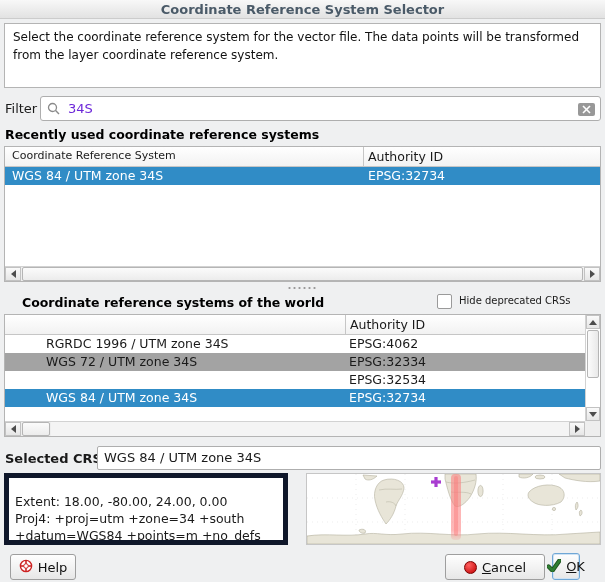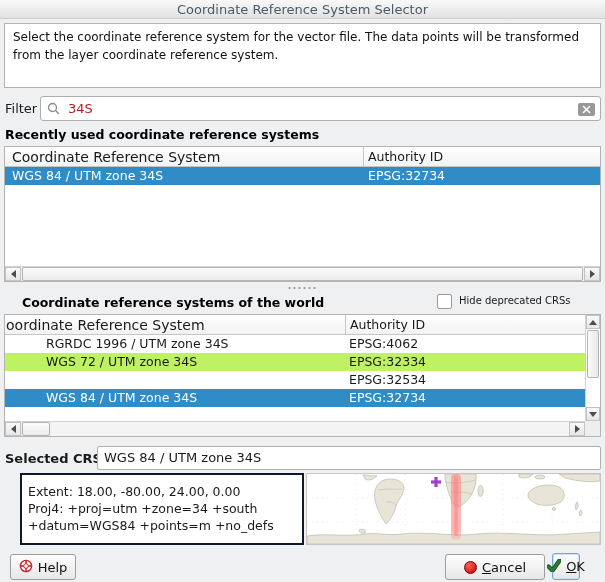--- a/index.html
+++ b/index.html
@@ -9,56 +9,56 @@
     --zone:#fb7b7b;
     --marker:#a93dd1;
     --ok_green:#2e7d32;
     --cancel_red:#d40000;
     --help_red:#cc2222;
   }
   *{margin:0;padding:0;box-sizing:border-box}
   body{background:#fff;font-family:"DejaVu Sans",sans-serif}
   #dialog{position:relative;width:605px;height:582px;background:#eff0f1;color:#1a1a1a;font-size:12px;overflow:hidden}
 
-  .titlebar{position:absolute;left:0;top:0;width:100%;height:19px;background:linear-gradient(#f8f8f8,#e2e2e2);border-bottom:1px solid #cccccc;text-align:center;line-height:19px;font-weight:normal;font-size:13px;color:var(--title_text)}
+  .titlebar{position:absolute;left:0;top:0;width:100%;height:19px;background:linear-gradient(#f8f8f8,#e2e2e2);border-bottom:1px solid #cccccc;text-align:center;line-height:19px;font-weight:bold;font-size:13px;color:var(--title_text)}
 
   .msgframe{position:absolute;left:4px;top:23px;width:597px;height:65px;background:#ffffff;border:1px solid #b4b4b4;padding:4px 8px;font-size:12px;line-height:1.5;color:#111}
 
   .filter-label{position:absolute;left:5px;top:101px;font-size:13px}
   .filter-input{position:absolute;left:40px;top:96px;width:561px;height:25px;background:#fff;border:1px solid #aeaeae;border-radius:3px}
   .filter-input .magnifier{position:absolute;left:6px;top:5px}
-  .filter-value{position:absolute;left:27px;top:4px;font-size:13px;color:#b91c1c}
+  .filter-value{position:absolute;left:27px;top:4px;font-size:13px;color:#6d28d9}
   .clear-btn{position:absolute;right:5px;top:6px;width:17px;height:13px;background:#989898;border-radius:2px;display:flex;align-items:center;justify-content:center}
 
   .section-h{position:absolute;font-weight:bold;font-size:12.5px;color:#000}
   .h-recent{left:5px;top:127px}
   .h-world{left:22px;top:295px}
 
   .table{position:absolute;background:#fff;border:1px solid #b4b4b4}
   .t-recent{left:4px;top:146px;width:597px;height:136px}
   .t-world{left:4px;top:314px;width:597px;height:123px}
 
   .thead{position:absolute;left:0;top:0;right:0;height:20px;background:linear-gradient(#ffffff,#f2f2f2);border-bottom:1px solid #c6c6c6;overflow:hidden}
-  .thead .c1{position:absolute;top:2px;font-size:14px;white-space:nowrap}
+  .thead .c1{position:absolute;top:2px;font-size:11px;white-space:nowrap}
   .thead .c2{position:absolute;top:2px;font-size:12.5px;white-space:nowrap}
   .t-recent .thead .c1{left:7px}
   .t-recent .thead .c2{left:363px}
   .t-recent .thead .divider{position:absolute;left:358px;top:0;width:1px;height:20px;background:#c6c6c6}
   .t-world .thead .c1{left:1px}
   .t-world .thead .c2{left:345px}
   .t-world .thead .divider{position:absolute;left:340px;top:0;width:1px;height:20px;background:#c6c6c6}
 
   .trow{position:absolute;left:0;right:0;height:18px;font-size:12.5px;line-height:18px;white-space:nowrap}
   .trow .name{position:absolute;left:7px}
   .trow .auth{position:absolute;left:363px}
   .t-world .trow{right:15px}
   .t-world .trow .name{left:41px}
   .t-world .trow .auth{left:344px}
   .trow.sel{background:var(--selection);color:#fff}
-  .trow.alt{background:#bef264}
+  .trow.alt{background:#a3a3a3}
 
   
   .hscroll{position:absolute;left:0;right:0;bottom:0;height:15px;background:#eeeeee;border-top:1px solid #d2d2d2;display:flex}
   .sbtn{width:16px;height:100%;background:linear-gradient(#fafafa,#e6e6e6);border:1px solid #c2c2c2;display:flex;align-items:center;justify-content:center;flex:none}
   .hthumb{flex:1;background:linear-gradient(#fbfbfb,#ececec);border:1px solid #b5b5b5;border-radius:2px;margin:0 1px}
   .t-world .hscroll .hthumb{flex:none;width:28px}
   .t-world .hscroll .htrack{flex:1;background:#f4f4f4}
   .vscroll{position:absolute;right:0;top:0;width:15px;bottom:15px;background:#ffffff;border-left:1px solid #d2d2d2;display:flex;flex-direction:column}
   .vscroll .sbtn{width:100%;height:14px}
   .vthumb{height:48px;background:linear-gradient(90deg,#fbfbfb,#e9e9e9);border:1px solid #b5b5b5;border-radius:2px;margin:1px}
@@ -72,21 +72,21 @@
   .arr-d{border-left:4px solid transparent;border-right:4px solid transparent;border-top:5px solid #4d4d4d}
 
   .splitter{position:absolute;left:287px;top:286px;width:31px;height:4px;background-image:radial-gradient(circle,#9a9a9a 1px,transparent 1.2px);background-size:5px 4px;background-repeat:repeat-x}
 
   .checkbox{position:absolute;left:437px;top:294px;width:15px;height:15px;background:#fff;border:1px solid #9a9a9a;border-radius:2px}
   .checkbox-label{position:absolute;left:459px;top:295px;font-size:10px}
 
   .selcrs-label{position:absolute;left:5px;top:451px;font-weight:bold;font-size:13px}
   .selcrs-input{position:absolute;left:97px;top:446px;width:504px;height:24px;background:#fff;border:1px solid #aeaeae;border-radius:2px;font-size:13px;line-height:22px;padding-left:6px;white-space:nowrap;overflow:hidden}
 
-  .details{position:absolute;left:20px;top:473px;width:284px;height:72px;background:#fff;border:2px solid #0f172a;padding:9px 6px;font-size:12.5px;line-height:1.35;overflow:hidden}
+  .details{position:absolute;left:4px;top:473px;width:284px;height:72px;background:#fff;border:5px solid #0f172a;padding:16px 6px;font-size:12.5px;line-height:1.35;overflow:hidden}
 
   .mapbox{position:absolute;left:306px;top:473px;width:295px;height:72px;background:#fff;border:1px solid #c6c6c6;overflow:hidden}
   .land{fill:var(--land);stroke:#b3b09e;stroke-width:0.6}
   .border-line{fill:none;stroke:#b3b09e;stroke-width:0.5}
   .grid{stroke:#d9d9d9;stroke-width:0.5;stroke-dasharray:1,4}
 
   .btn{position:absolute;display:flex;align-items:center;justify-content:center;gap:5px;background:linear-gradient(#fefefe,#e7e7e7);border:1px solid #9e9e9e;border-radius:3px;font-size:13px;color:#111}
   .btn-help{left:10px;top:554px;width:66px;height:26px}
   .btn-cancel{left:445px;top:554px;width:100px;height:26px}
   .btn-ok{left:552px;top:553px;width:28px;height:27px;border-color:#6fa7d6;box-shadow:0 0 0 1px #cfe2f3 inset}
@@ -144,21 +144,20 @@
   </div>
 
   <div class="splitter"></div>
 
   <div class="section-h h-world">Coordinate reference systems of the world</div>
   <div class="checkbox"></div>
   <div class="checkbox-label">Hide deprecated CRSs</div>
 
   <div class="table t-world">
     <div class="thead">
-      <span class="c1">oordinate Reference System</span>
       <span class="c2">Authority ID</span>
       <span class="divider"></span>
     </div>
     <div class="trow" style="top:20px">
       <span class="name">RGRDC 1996 / UTM zone 34S</span>
       <span class="auth">EPSG:4062</span>
     </div>
     <div class="trow alt" style="top:38px">
       <span class="name">WGS 72 / UTM zone 34S</span>
       <span class="auth">EPSG:32334</span>

